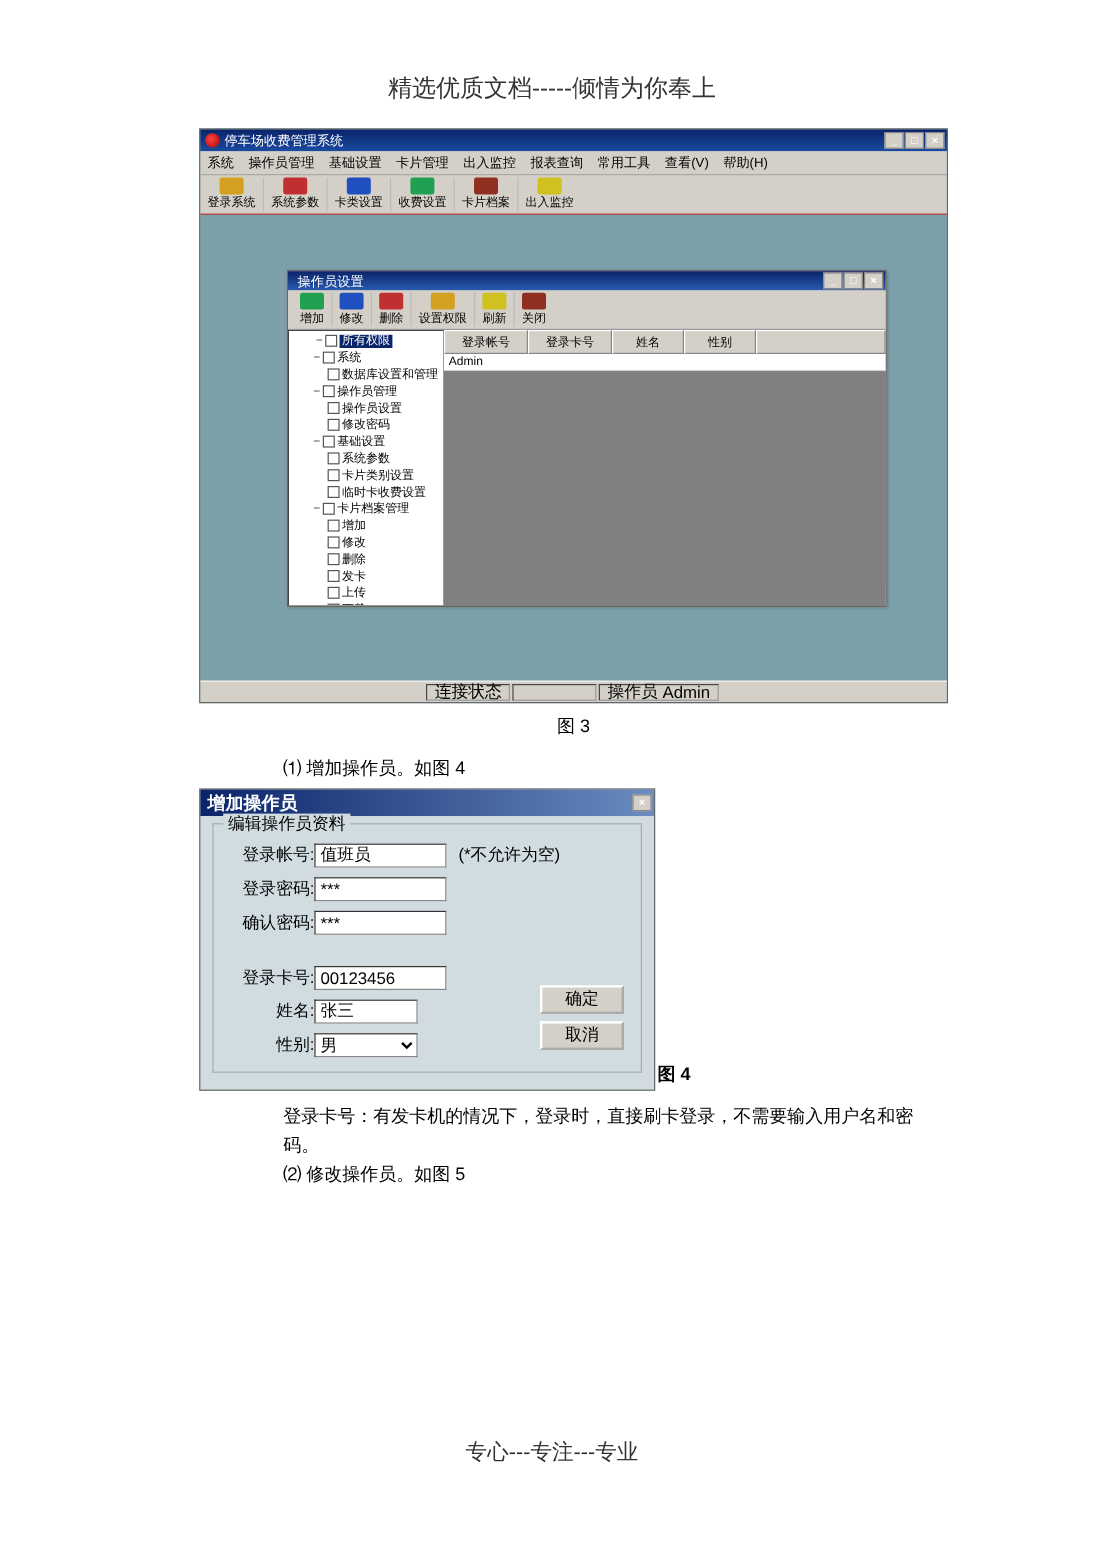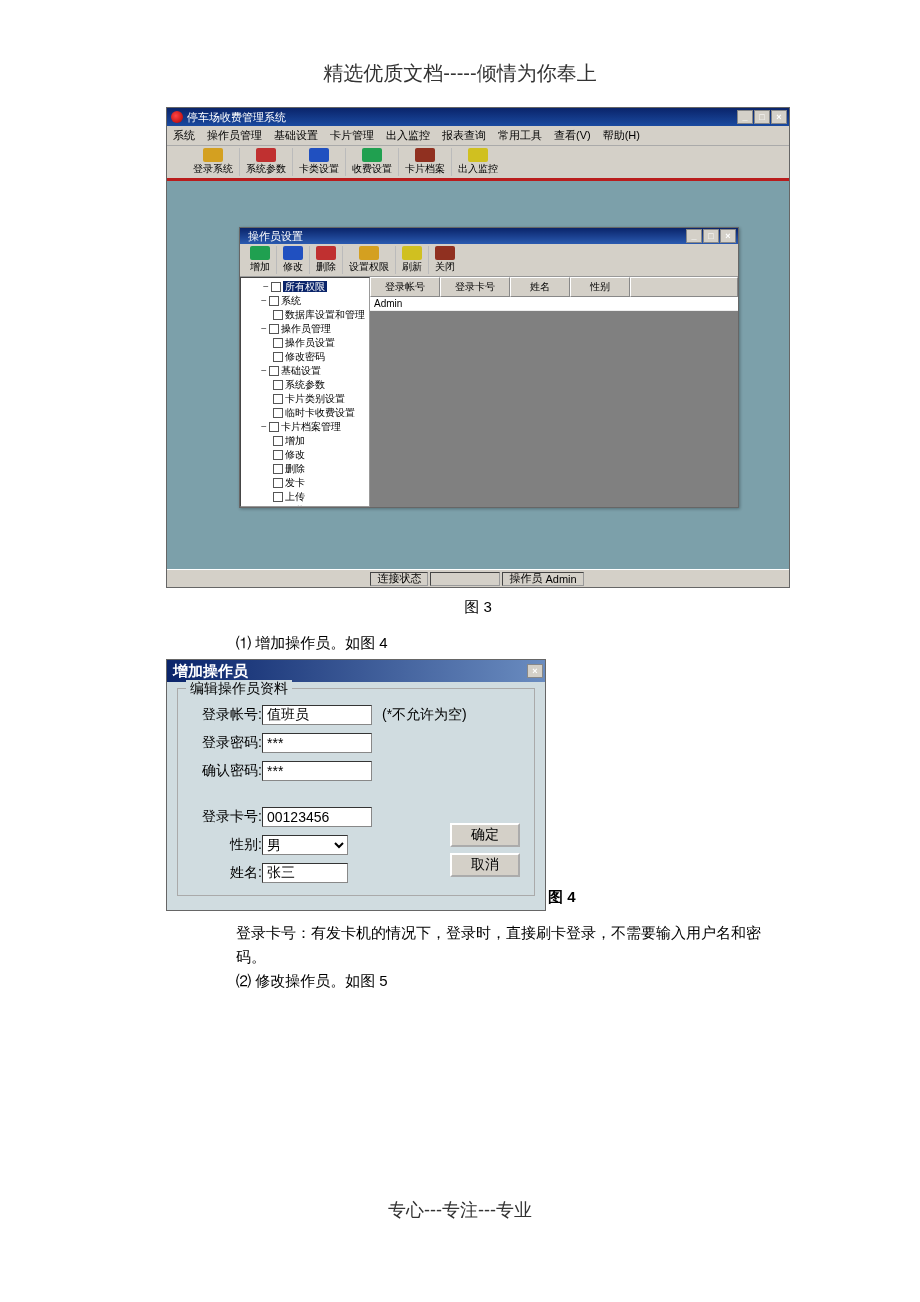--- a/index.html
+++ b/index.html
@@ -58,22 +58,22 @@
     display: flex;
     gap: 12px;
     padding: 2px 6px;
     font-size: 11px;
     border-bottom: 1px solid #aaa;
   }
   .menubar span { cursor: default; }
   .toolbar {
     background: #d4d0c8;
     display: flex;
-    padding: 2px 20px;
-    border-bottom: 3px solid #b91c1c;
+    padding: 2px 0;
+    border-bottom: 1px solid #b91c1c;
   }
   .tool-item {
     display: flex;
     flex-direction: column;
     align-items: center;
     padding: 0 6px;
     font-size: 10px;
     border-right: 1px solid #bbb;
     cursor: default;
   }
@@ -169,21 +169,21 @@
     display: flex;
     font-size: 10px;
     border-bottom: 1px solid #eee;
   }
   .list-row > div { padding: 1px 4px; }
   .list-body-gray { flex: 1; background: #808080; }
   .statusbar {
     background: #d4d0c8;
     border-top: 1px solid #fff;
     display: flex;
-    font-size: 11px;
+    font-size: 14px;
     height: 18px;
     align-items: center;
   }
   .status-cell {
     border: 1px inset #999;
     padding: 0 6px;
     margin-right: 2px;
     height: 14px;
     display: flex; align-items: center;
   }
@@ -458,29 +458,29 @@
           <div class="aod-row">
             <span class="aod-label">确认密码:</span>
             <input class="aod-input w1" value="***" style="">
           </div>
           <div style="height:10px;"></div>
           <div class="aod-row">
             <span class="aod-label">登录卡号:</span>
             <input class="aod-input w1" value="00123456" style="">
           </div>
           <div class="aod-row">
+            <span class="aod-label">姓名:</span>
+            <input class="aod-input w2" value="张三" style="">
+          </div>
+          <div class="aod-row">
             <span class="aod-label">性别:</span>
             <select class="aod-select">
               <option>男</option>
             </select>
           </div>
-          <div class="aod-row">
-            <span class="aod-label">姓名:</span>
-            <input class="aod-input w2" value="张三" style="">
-          </div>
 
           <div class="aod-btns">
             <button class="aod-btn">确定</button>
             <button class="aod-btn">取消</button>
           </div>
         </div>
       </div>
     </div>
     <span class="fig4-label">图 4</span>
   </div>

